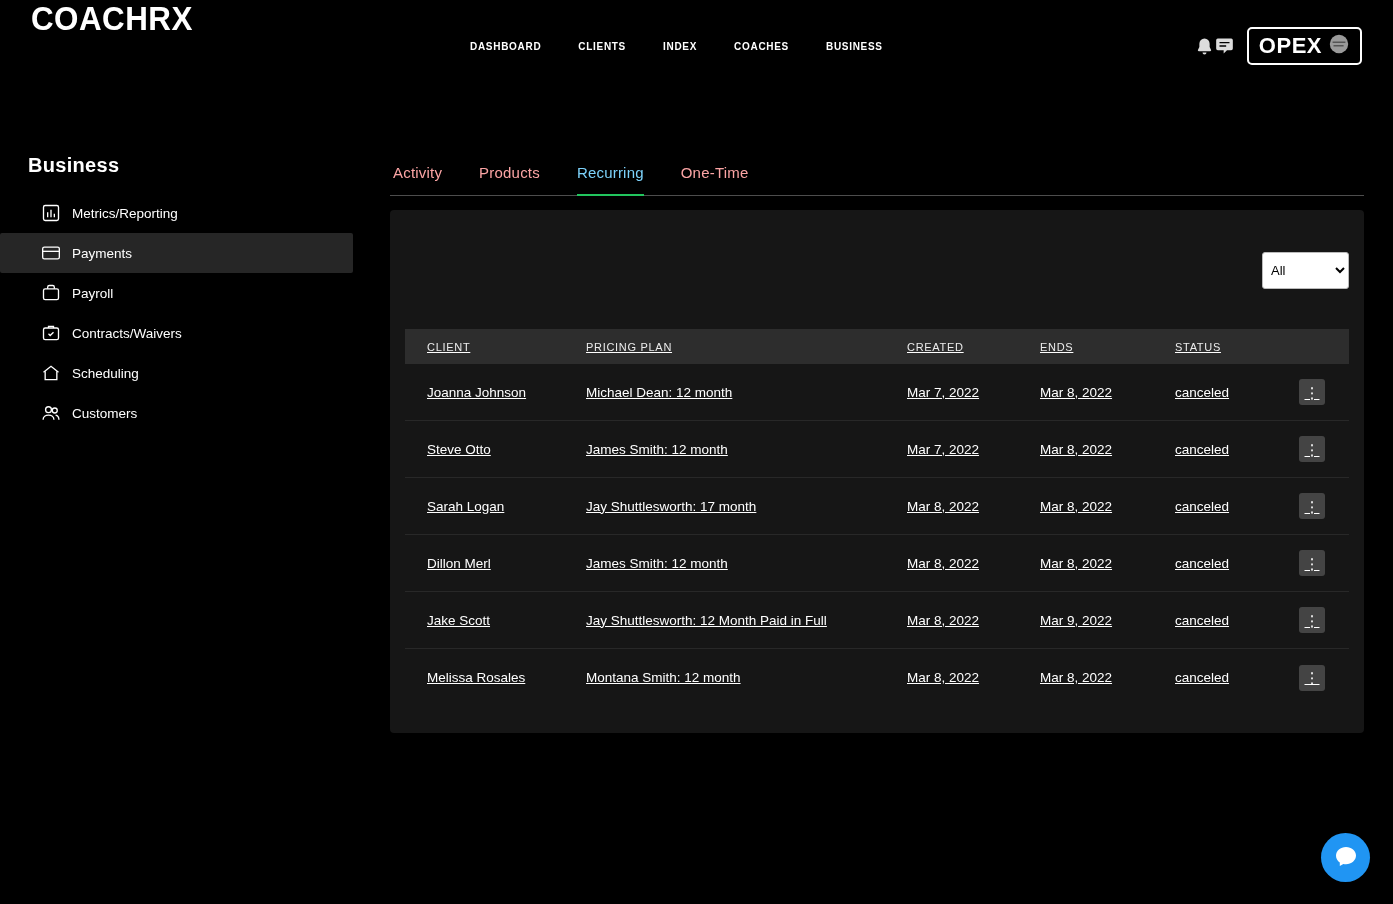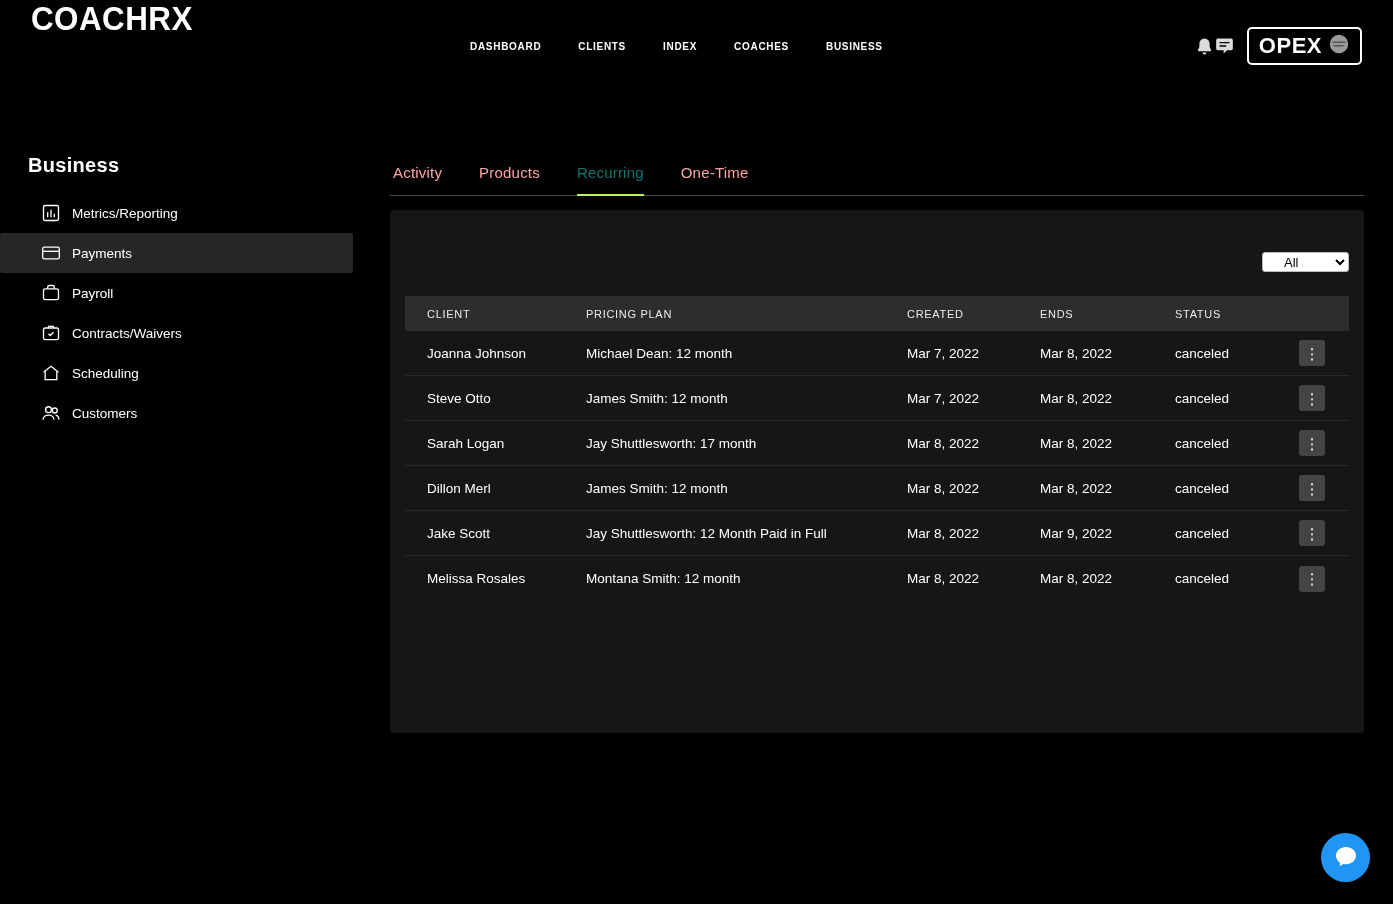--- a/index.html
+++ b/index.html
@@ -21,32 +21,32 @@
   
   .sidebar { position:absolute; left:0; top:92px; width:365px; }
   .sidebar-title { font-size:20px; font-weight:bold; margin:62px 0 16px 28px; letter-spacing:.3px; }
   .sidebar-item { height:40px; width:353px; display:flex; align-items:center; gap:10px; padding-left:40px; font-size:13.5px; cursor:pointer; border-radius:2px; }
   .sidebar-item.active { background:#262626; }
   .s-icon { width:22px; height:22px; display:flex; align-items:center; justify-content:center; }
   
   .content { position:absolute; left:390px; top:92px; width:974px; }
   .tabs { display:flex; gap:37px; margin-top:72px; border-bottom:1px solid #4d4d4d; padding-left:3px; }
   .tab { font-size:15px; padding:0 0 13px; color:#fca5a5; cursor:pointer; letter-spacing:.2px; }
-  .tab.active { color:#0f766e; border-bottom:2px solid #bef264; margin-bottom:-1px; }
+  .tab.active { color:#7dd3fc; border-bottom:2px solid #22c55e; margin-bottom:-1px; }
   .card { margin-top:14px; background:#161616; border-radius:4px; padding:22px 15px 18px; min-height:523px; }
   .card-head { display:flex; align-items:flex-start; justify-content:space-between; }
   .panel-title { font-size:17px; font-weight:bold; margin-top:8px; letter-spacing:.3px; }
   .create-btn { background:#2aa7e1; color:#fff; border:none; border-radius:4px; font-size:15px; width:74px; height:34px; cursor:pointer; font-family:inherit; }
   .filter-row { display:flex; justify-content:flex-end; margin-top:20px; }
-  .filter-select { width:87px; height:20px; font-size:13px; border-radius:3px; border:1px solid #bbb; background:#fff; color:#000; padding:0 17px; font-family:inherit; cursor:pointer; }
-  .table { margin-top:24px; }
+  .filter-select { width:87px; height:37px; font-size:13px; border-radius:3px; border:1px solid #bbb; background:#fff; color:#000; padding:0 4px; font-family:inherit; cursor:pointer; }
+  .table { margin-top:40px;text-decoration:underline; }
   .t-head, .t-row { display:grid; grid-template-columns:159px 321px 133px 135px 140px 1fr; align-items:center; }
   .t-head { background:#2d2d2d; height:35px; }
   .th { font-size:11px; letter-spacing:.7px; color:#ececec; padding-left:22px; text-transform:uppercase; }
-  .t-row { height:45px; border-bottom:1px solid #282828; font-size:13.5px; }
+  .t-row { height:57px; border-bottom:1px solid #282828; font-size:13.5px; }
   .t-row:last-child { border-bottom:none; }
   .td { padding-left:22px; }
   .td-actions { display:flex; justify-content:flex-end; padding-right:24px; padding-left:0; }
   .kebab { width:26px; height:26px; background:#444; border:none; border-radius:3px; color:#fff; font-size:15px; line-height:1; cursor:pointer; display:flex; align-items:center; justify-content:center; }
   
   .chat-launcher { position:absolute; right:23px; bottom:22px; width:49px; height:49px; border-radius:50%; background:#2095f3; border:none; cursor:pointer; display:flex; align-items:center; justify-content:center; box-shadow:0 2px 10px rgba(0,0,0,.55); }
 </style>
 </head>
 <body>
 

